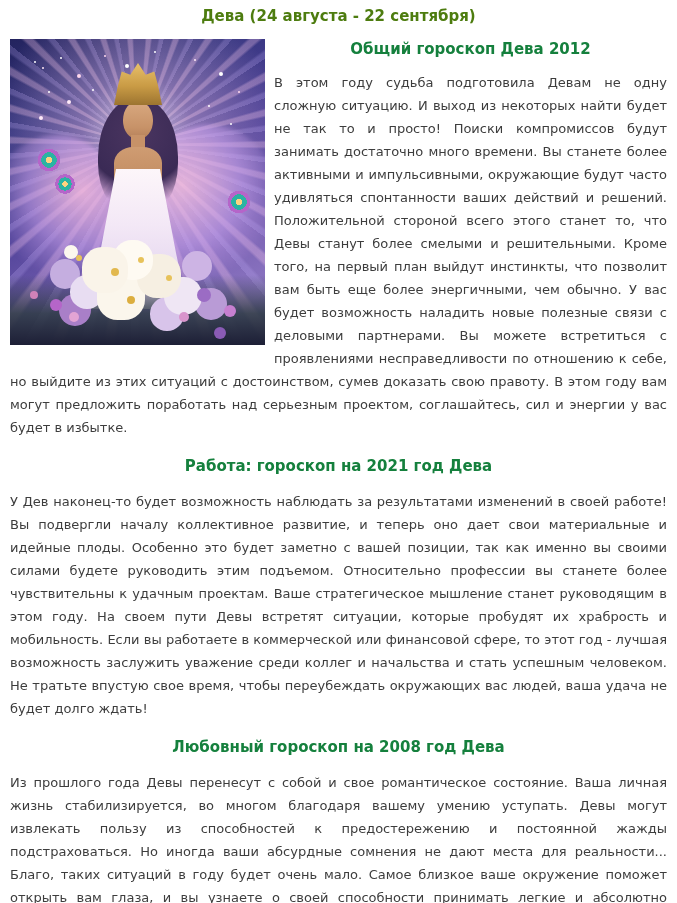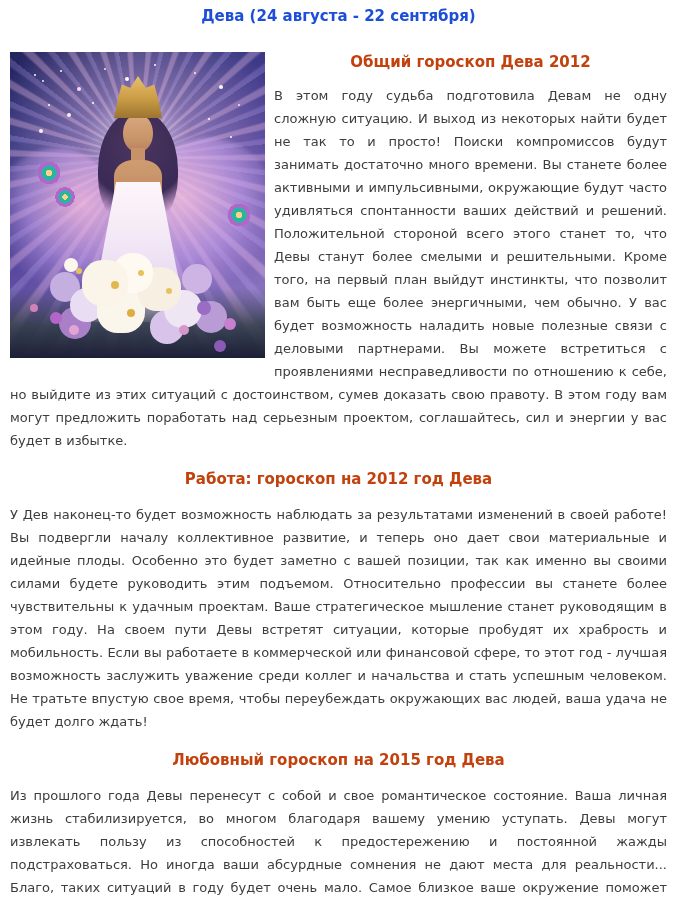--- a/index.html
+++ b/index.html
@@ -4,25 +4,25 @@
 <style>
   html, body { margin:0; padding:0; background:#ffffff; }
   body {
     width:677px;
     font-family:"DejaVu Sans","Liberation Sans",sans-serif;
     color:#3d3d3d;
   }
   .page { padding:3px 10px 10px 10px; box-sizing:border-box; width:677px; }
 
   h1.page-title {
-    font-size:15px; font-weight:bold; color:#1d4ed8;
-    text-align:center; margin:4px 0 24px 0; letter-spacing:0;
+    font-size:15px; font-weight:bold; color:#4d7c0f;
+    text-align:center; margin:4px 0 11px 0; letter-spacing:0;
   }
   h2.section-heading {
-    font-size:15px; font-weight:bold; color:#c2410c;
+    font-size:15px; font-weight:bold; color:#15803d;
     text-align:center; margin:18px 0 15px 0;
   }
   .section-general h2.section-heading { margin-top:0; padding-top:4px; margin-bottom:13px; }
 
   p.body-text {
     font-size:13px; line-height:23px; color:#3d3d3d;
     text-align:justify; margin:0;
   }
   .clearfix::after { content:""; display:block; clear:both; }
 
@@ -152,22 +152,22 @@
       <div class="foliage"></div>
       <div class="flower-cluster"></div>
       <div class="flower-centers"></div>
       <div class="small-blossoms"></div>
     </div>
     <h2 class="section-heading">Общий гороскоп Дева 2012</h2>
     <p class="body-text">В этом году судьба подготовила Девам не одну сложную ситуацию. И выход из некоторых найти будет не так то и просто! Поиски компромиссов будут занимать достаточно много времени. Вы станете более активными и импульсивными, окружающие будут часто удивляться спонтанности ваших действий и решений. Положительной стороной всего этого станет то, что Девы станут более смелыми и решительными. Кроме того, на первый план выйдут инстинкты, что позволит вам быть еще более энергичными, чем обычно. У вас будет возможность наладить новые полезные связи с деловыми партнерами. Вы можете встретиться с проявлениями несправедливости по отношению к себе, но выйдите из этих ситуаций с достоинством, сумев доказать свою правоту. В этом году вам могут предложить поработать над серьезным проектом, соглашайтесь, сил и энергии у вас будет в избытке.</p>
   </div>
 
   <div class="section section-work">
-    <h2 class="section-heading">Работа: гороскоп на 2012 год Дева</h2>
+    <h2 class="section-heading">Работа: гороскоп на 2021 год Дева</h2>
     <p class="body-text">У Дев наконец-то будет возможность наблюдать за результатами изменений в своей работе! Вы подвергли началу коллективное развитие, и теперь оно дает свои материальные и идейные плоды. Особенно это будет заметно с вашей позиции, так как именно вы своими силами будете руководить этим подъемом. Относительно профессии вы станете более чувствительны к удачным проектам. Ваше стратегическое мышление станет руководящим в этом году. На своем пути Девы встретят ситуации, которые пробудят их храбрость и мобильность. Если вы работаете в коммерческой или финансовой сфере, то этот год - лучшая возможность заслужить уважение среди коллег и начальства и стать успешным человеком. Не тратьте впустую свое время, чтобы переубеждать окружающих вас людей, ваша удача не будет долго ждать!</p>
   </div>
 
   <div class="section section-love">
-    <h2 class="section-heading">Любовный гороскоп на 2015 год Дева</h2>
+    <h2 class="section-heading">Любовный гороскоп на 2008 год Дева</h2>
     <p class="body-text">Из прошлого года Девы перенесут с собой и свое романтическое состояние. Ваша личная жизнь стабилизируется, во многом благодаря вашему умению уступать. Девы могут извлекать пользу из способностей к предостережению и постоянной жажды подстраховаться. Но иногда ваши абсурдные сомнения не дают места для реальности... Благо, таких ситуаций в году будет очень мало. Самое близкое ваше окружение поможет открыть вам глаза, и вы узнаете о своей способности принимать легкие и абсолютно неправильные решения. Это побудит вас к углублению отношений, концентрации вашего внимания на них. Но вот временами, вы будете склонны к движению в обратную сторону, и отношения могут испортиться, так что не забывайте соблюдать баланс. Жизнь заставляет вас наращивать темп, с другой стороны - ваша способность тормозить ход событий. В этом году вам как никогда будут доставлять удовольствие игры по соблазнению и флирту. Любые новые встречи будут проходить более легко, красиво и интересно чем такие же в прошлом году. Дев ждет много забавных и приятных случайностей, которые, в свою очередь, могут перерасти в серьезные отношения. В то время, как жизнь идет своим чередом у вас появляется много новых возможностей изменить ее интимную сторону. Не забывайте: барьеры созданы для того, чтобы их преодолевать!</p>
   </div>
 
 </div>
 
 </body></html>

